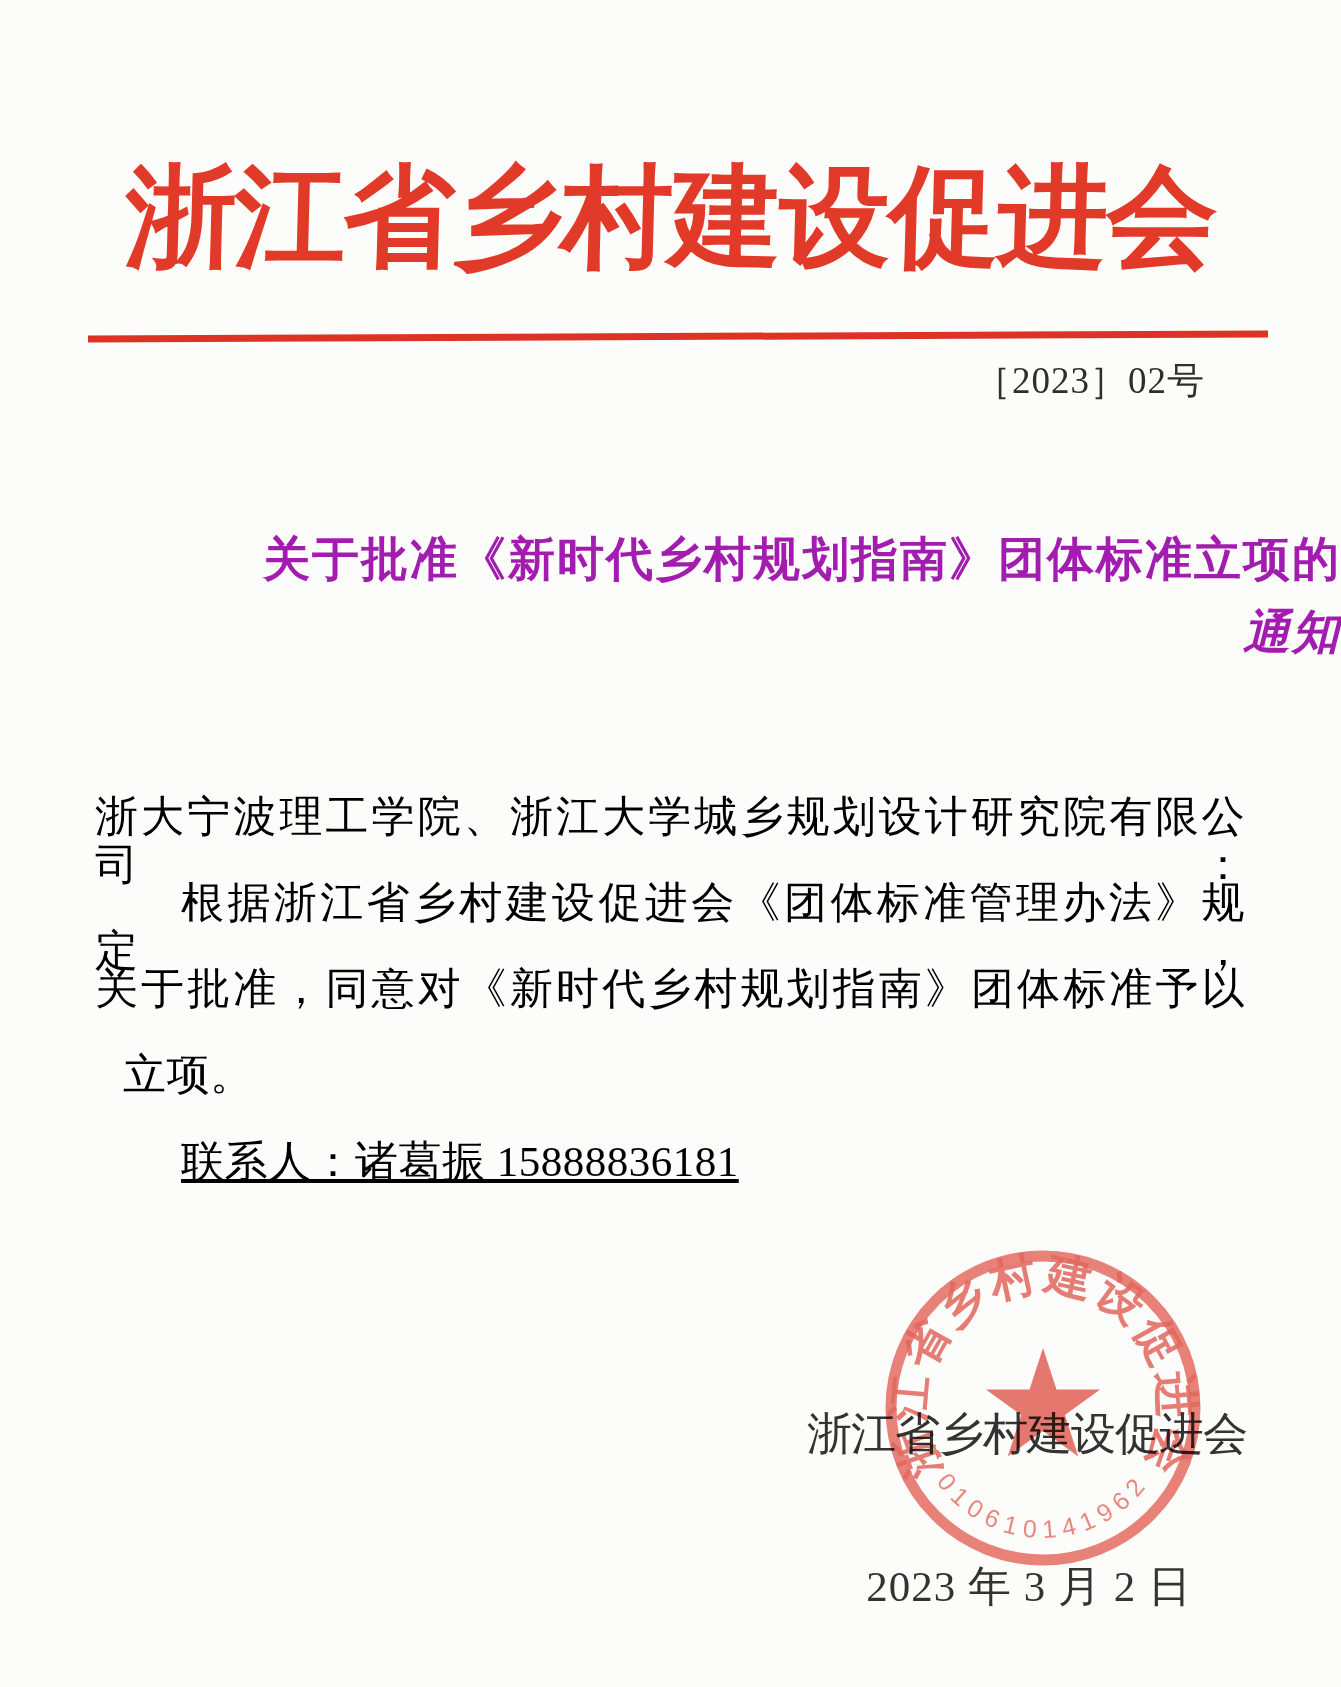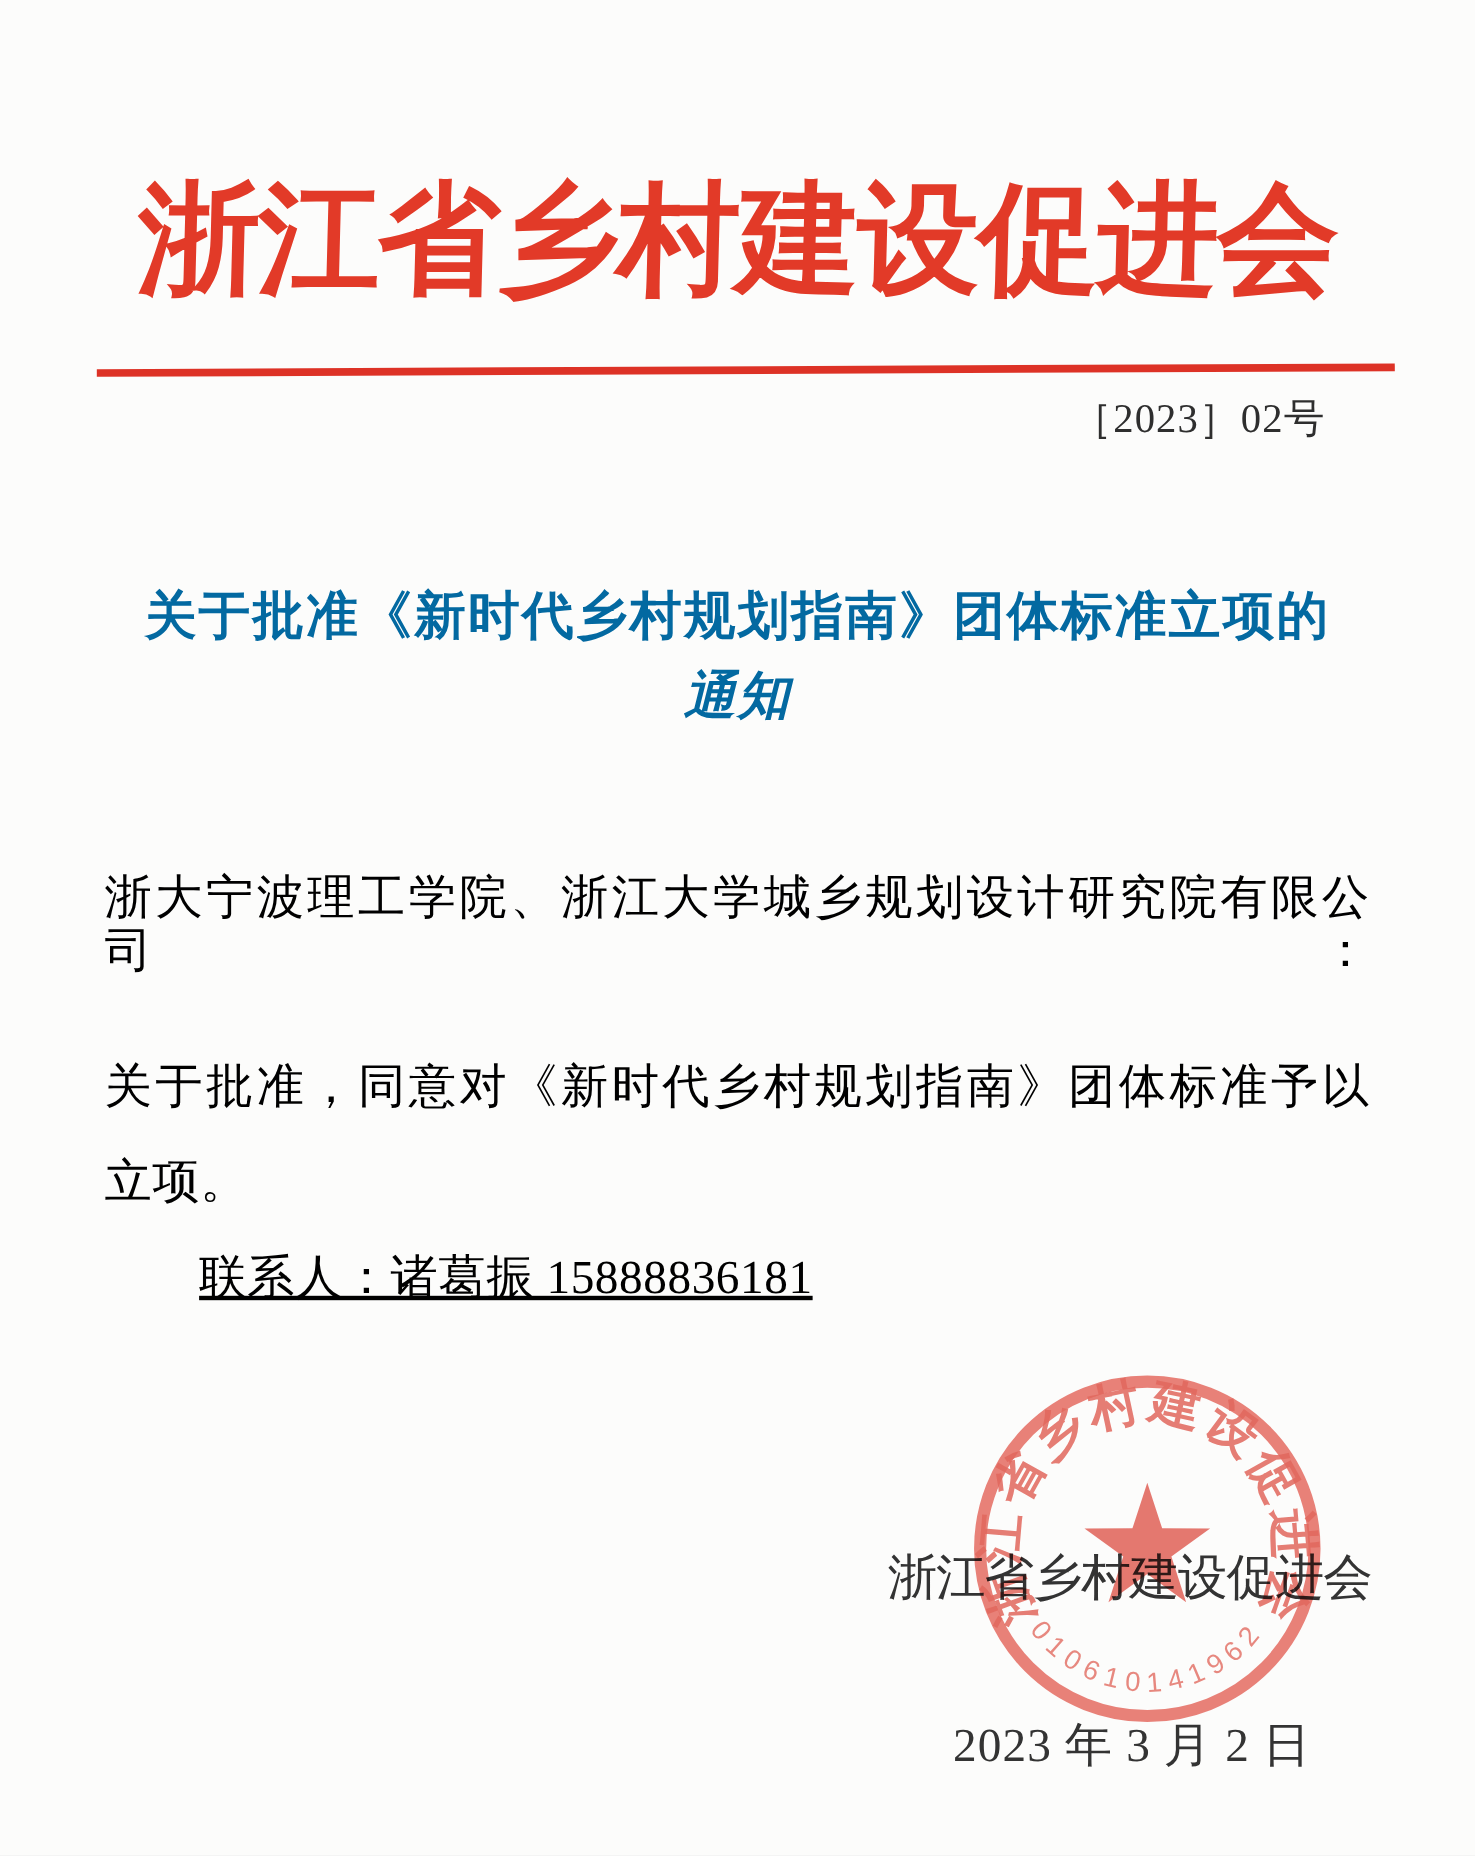--- a/index.html
+++ b/index.html
@@ -32,43 +32,43 @@
   }
   .doc-number{
     position:absolute;top:356px;right:136px;
     font-size:37px;color:#2e2e2e;
     letter-spacing:1px;
     white-space:nowrap;
   }
   
   .doc-title-1,.doc-title-2{
     position:absolute;left:0;right:0;
-    text-align:center;
+    text-align:right;
     font-family:"Liberation Sans","DejaVu Sans",sans-serif;
     font-weight:700;
-    font-size:47px;color:#0369a1;
+    font-size:47px;color:#a21caf;
     letter-spacing:2px;
     white-space:nowrap;
   }
   .doc-title-1{top:528px;}
   .doc-title-2{top:601px;font-style:italic;}
   
   .body-line{
     position:absolute;left:95px;right:96px;
     font-size:43px;line-height:48px;color:#000000;
     text-align:justify;
     text-align-last:justify;
     letter-spacing:0.5px;
   }
   .body-line.no-stretch{text-align:left;text-align-last:left;white-space:nowrap;}
   .body-line.indent{text-indent:86px;}
   .l1{top:793px;}
   .l2{top:879px;}
   .l3{top:965px;}
-  .l4{top:1051px;}
+  .l4{top:1051px;margin-left:28px;}
   .l5{top:1138px;text-decoration:underline;}
   
   .sig-org{
     position:absolute;top:1404px;right:94px;
     font-size:45px;color:#333;letter-spacing:-1px;
     white-space:nowrap;
   }
   .sig-date{
     position:absolute;top:1558px;right:149px;
     font-size:43px;color:#333;letter-spacing:1px;
@@ -105,20 +105,21 @@
   <div class="org-header">浙江省乡村建设促进会</div>
 
   <div class="red-rule"></div>
 
   <div class="doc-number">［2023］02号</div>
 
   <div class="doc-title-1">关于批准《新时代乡村规划指南》团体标准立项的</div>
   <div class="doc-title-2">通知</div>
 
   <div class="body-line l1">浙大宁波理工学院、浙江大学城乡规划设计研究院有限公司：</div>
+  <div class="body-line l2 indent">根据浙江省乡村建设促进会《团体标准管理办法》规定，</div>
   <div class="body-line l3">关于批准，同意对《新时代乡村规划指南》团体标准予以</div>
   <div class="body-line l4 no-stretch">立项。</div>
   <div class="body-line l5 indent no-stretch">联系人：诸葛振  15888836181</div>
 
   <div class="sig-org">浙江省乡村建设促进会</div>
   <div class="sig-date">2023 年 3 月 2 日</div>
 
   <svg class="seal" viewBox="0 0 340 340">
     <defs>
       <path id="sealArcTop" d="M 73.3 237.7 A 118 118 0 1 1 266.7 237.7" fill="none"></path>

